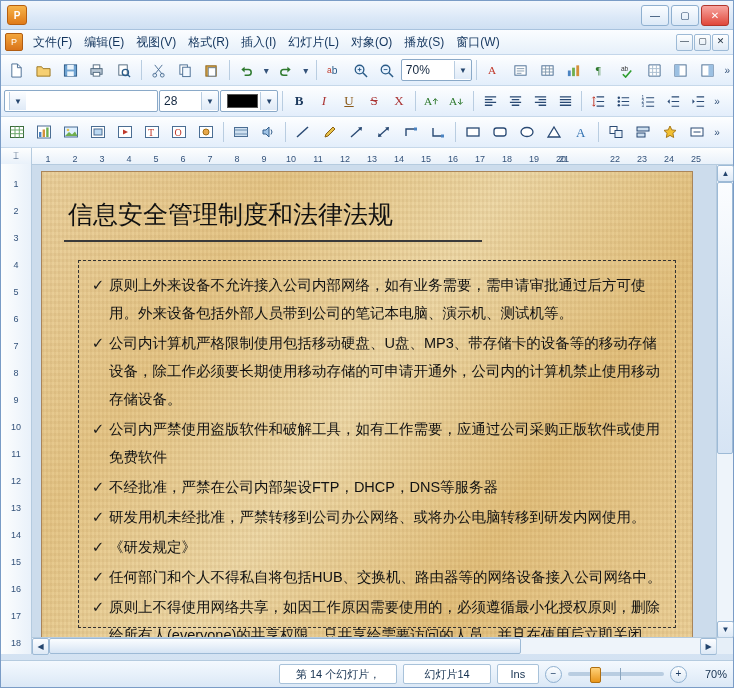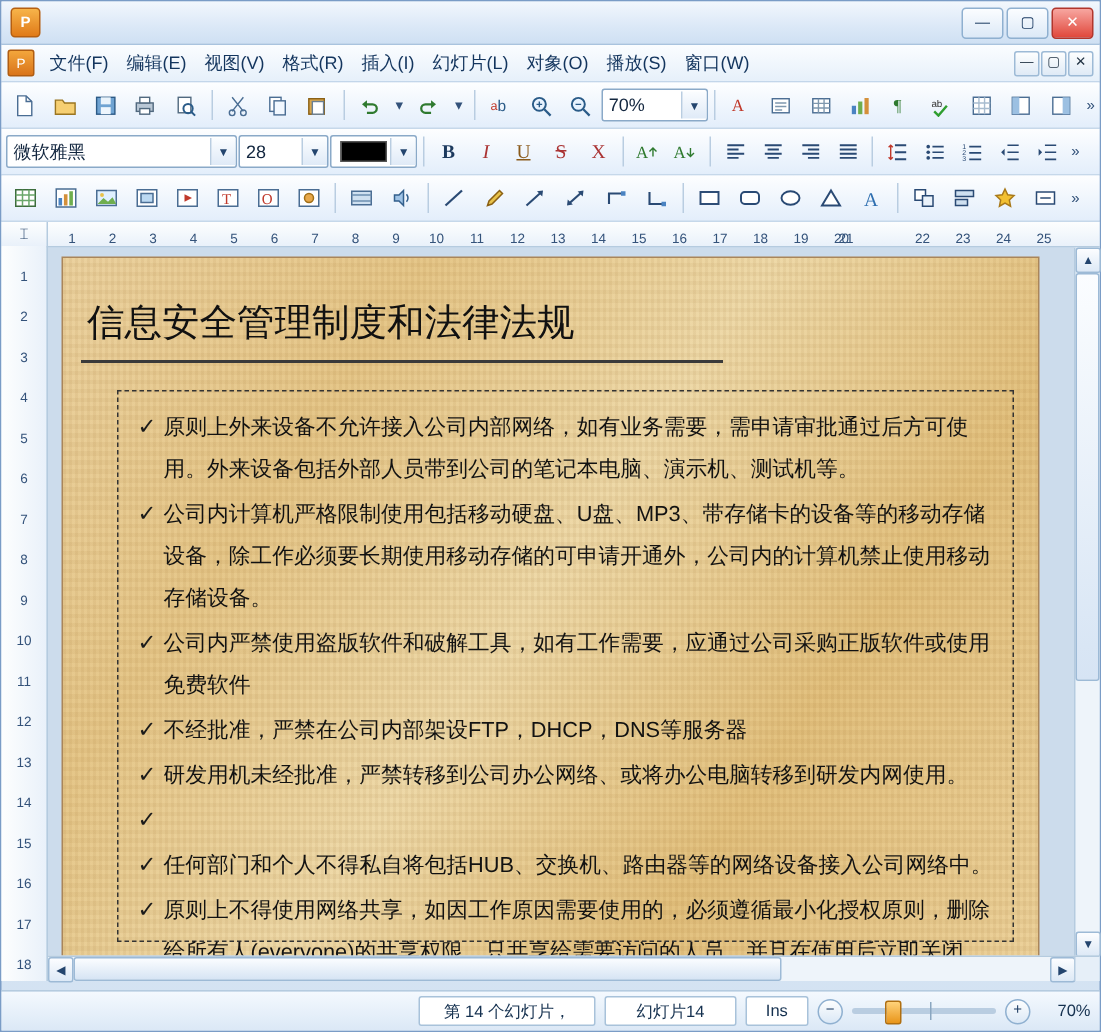--- a/index.html
+++ b/index.html
@@ -126,21 +126,21 @@
   }
   .slide{
     position:absolute;left:9px;top:6px;width:650px;height:480px;
     background:
       repeating-linear-gradient(90deg, rgba(180,140,80,.10) 0 2px, rgba(255,230,180,.05) 2px 4px),
       repeating-linear-gradient(0deg, rgba(160,120,60,.07) 0 3px, rgba(255,240,200,.04) 3px 6px),
       linear-gradient(125deg,#e9cf9c 0%,#e3c384 25%,#ecd7a6 48%,#e0bd79 72%,#eacf98 100%);
     border:1px solid #a9855a;
   }
   .title-box{
-    position:absolute;left:12px;top:20px;right:210px;height:48px;
+    position:absolute;left:22px;top:20px;right:210px;height:48px;
     border-bottom:2px solid #3a3a3a;
   }
   .title-box .ttext{
     font-family:"DejaVu Sans","Liberation Sans",sans-serif;
     font-size:25px;color:#111;white-space:nowrap;padding-left:4px;line-height:46px;
   }
   .body-box{
     position:absolute;left:36px;top:88px;right:16px;height:368px;
     border:1px dashed #333;padding:10px 8px 0 8px;box-sizing:border-box;
   }
@@ -384,21 +384,20 @@
       <svg width="15" height="15" viewBox="0 0 16 16">
           <rect x="2" y="2" width="12" height="12" fill="#fff" stroke="#4a6d93"></rect>
           <rect x="9" y="2" width="5" height="12" fill="#9cc0e2"></rect>
         </svg>
     </div>
     <div class="chev">»</div>
   </div>
 
   <div class="toolbar">
     <div class="combo font-combo">
-      <span class="cval">微软雅黑</span>
       <span class="carrow">▼</span>
     </div>
     <div class="combo size-combo">
       <span class="cval">28</span>
       <span class="carrow">▼</span>
     </div>
     <div class="combo color-combo">
       <span class="color-swatch" style="background: rgb(0, 0, 0);"></span>
       <span class="carrow">▼</span>
     </div>
@@ -727,20 +726,21 @@
             <div class="bullet-text">不经批准，严禁在公司内部架设FTP，DHCP，DNS等服务器</div>
           </div>
 
           <div class="bullet-row">
             <div class="bullet-mark">✓</div>
             <div class="bullet-text">研发用机未经批准，严禁转移到公司办公网络、或将办公电脑转移到研发内网使用。</div>
           </div>
 
           <div class="bullet-row">
             <div class="bullet-mark">✓</div>
+            <div class="bullet-text">《研发规定》</div>
           </div>
 
           <div class="bullet-row">
             <div class="bullet-mark">✓</div>
             <div class="bullet-text">任何部门和个人不得私自将包括HUB、交换机、路由器等的网络设备接入公司网络中。</div>
           </div>
 
           <div class="bullet-row">
             <div class="bullet-mark">✓</div>
             <div class="bullet-text">原则上不得使用网络共享，如因工作原因需要使用的，必须遵循最小化授权原则，删除给所有人(everyone)的共享权限，只共享给需要访问的人员，并且在使用后立即关闭。</div>

